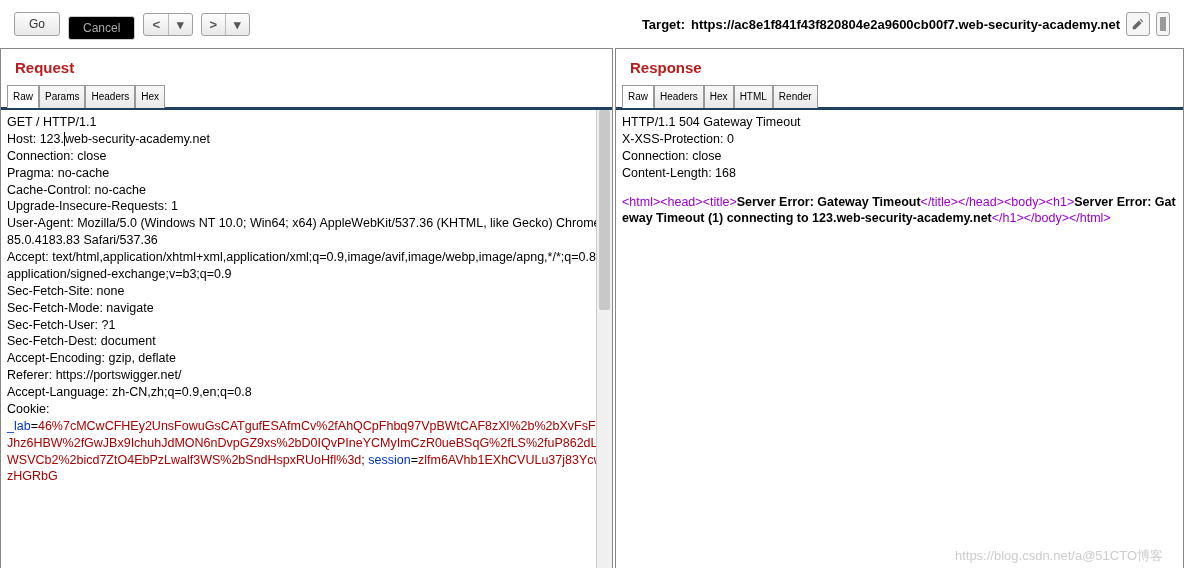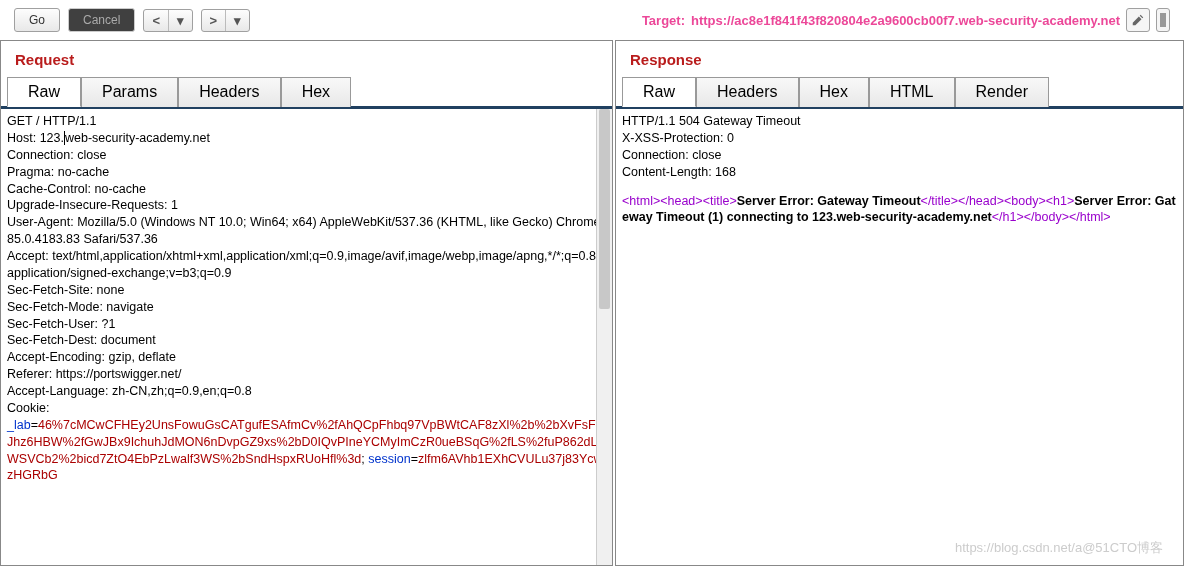--- a/index.html
+++ b/index.html
@@ -1,31 +1,31 @@
 <!DOCTYPE html>
 <html><head>
 <meta charset="utf-8">
 <style>
 * { margin:0; padding:0; box-sizing:border-box; }
 body { font-family:Arial,Helvetica,sans-serif; font-size:12px; background:#fff; width:1184px; height:568px; overflow:hidden; }
 .toolbar { display:flex; align-items:center; padding:8px 14px; gap:8px; }
 .btn { background:linear-gradient(#fdfdfd,#e8e8e8); border:1px solid #a0a0a0; border-radius:3px; padding:4px 14px; font-size:12px; cursor:pointer; color:#333; }
-.btn.disabled { color:#aaa; border-color:#ccc; background:#404040; cursor:default; }
+.btn.disabled { color:#aaa; border-color:#ccc; background:#000000; cursor:default;margin-top:8px; }
 .nav-group { display:flex; border:1px solid #a0a0a0; border-radius:3px; background:linear-gradient(#fdfdfd,#e8e8e8); }
 .nav-group .nav-btn { border:none; background:transparent; padding:3px 8px; cursor:pointer; font-size:13px; font-weight:bold; color:#555; }
 .nav-group .nav-btn + .nav-btn { border-left:1px solid #bbb; }
-.target-row { margin-left:auto; display:flex; align-items:center; gap:6px; font-weight:bold; font-size:13px; color:#ec4899; }
+.target-row { margin-left:auto; display:flex; align-items:center; gap:6px; font-weight:bold; font-size:13px; color:#000000; }
 .icon-btn { width:24px; height:24px; border:1px solid #a0a0a0; border-radius:3px; background:#f5f5f5; display:flex; align-items:center; justify-content:center; cursor:pointer; }
 .panels { display:flex; height:calc(100% - 42px); }
 .panel { display:flex; flex-direction:column; border:1px solid #888; }
 .panel-left { width:613px; }
 .panel-right { flex:1; margin-left:2px; }
 .panel-title { color:#b91c1c; font-size:15px; font-weight:bold; padding:10px 14px 8px; }
 .tabs { display:flex; border-bottom:3px solid #204060; padding-left:6px; }
-.tab { border:1px solid #999; border-bottom:none; background:linear-gradient(#f8f8f8,#e8e8e8); padding:5px 20px; margin-right:0; cursor:pointer; font-size:16px; position:relative; top:1px; }
+.tab { border:1px solid #999; border-bottom:none; background:linear-gradient(#f8f8f8,#e8e8e8); padding:5px 5px; margin-right:0; cursor:pointer; font-size:10px; position:relative; top:1px; }
 .tab.active { background:#fff; border-bottom:1px solid #fff; }
 .body { flex:1; padding:4px 6px; overflow:auto; font-family:Tahoma,Arial,sans-serif; font-size:12.5px; line-height:1.35; color:#000; position:relative; background:#fff; }
 .body .line { white-space:normal; word-break:break-all; }
 .cookie-key { color:#0033cc; }
 .cookie-val { color:#aa0000; }
 .tag { color:#9900cc; }
 .boldtxt { font-weight:bold; color:#000; }
 .scrollbar { position:absolute; right:0; top:0; bottom:0; width:16px; background:#f0f0f0; border-left:1px solid #ccc; }
 .scroll-thumb { position:absolute; left:2px; right:2px; top:0; height:200px; background:#c8c8c8; border-radius:2px; }
 .watermark { position:absolute; right:20px; bottom:8px; color:#ccc; font-size:13px; pointer-events:none; }

